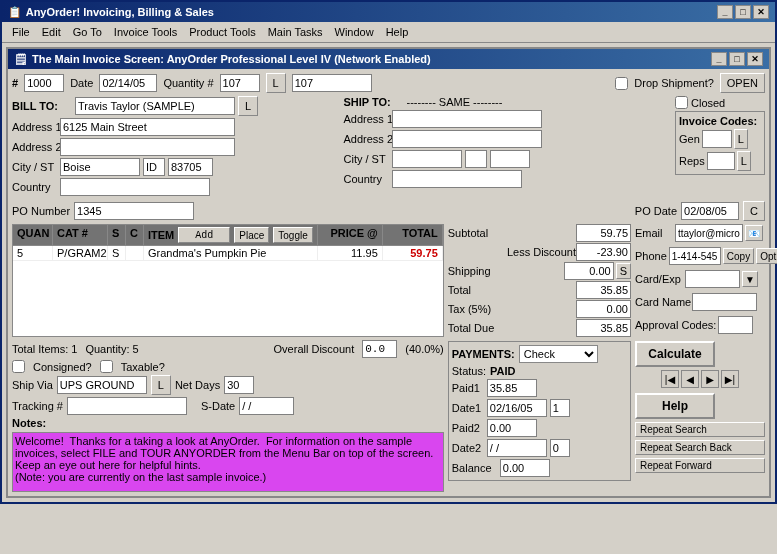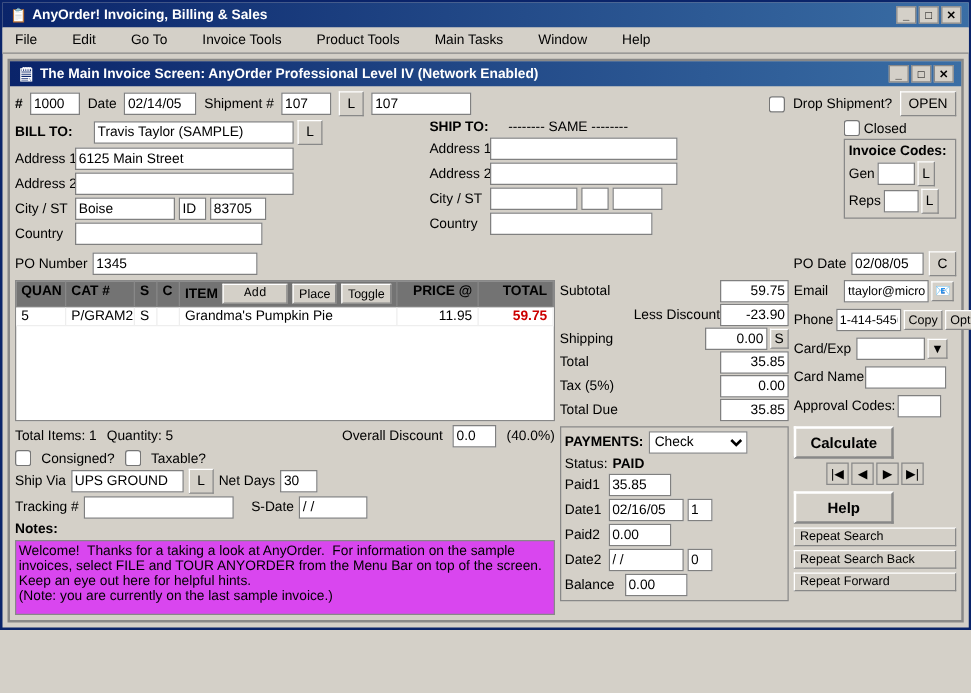--- a/index.html
+++ b/index.html
@@ -22,21 +22,21 @@
       background: #d4d0c8;
       border: 1px solid #888;
       font-size: 9px;
       display: flex; align-items: center; justify-content: center;
       cursor: pointer; color: #000;
     }
 
     .menu-bar {
       background: #d4d0c8;
       display: flex;
-      gap: 16px;
+      gap: 0;
       padding: 2px 4px;
       font-size: 11px;
       border-bottom: 1px solid #888;
     }
     .menu-item {
       padding: 2px 6px;
       cursor: pointer;
     }
 
     .main-window {
@@ -252,21 +252,21 @@
       </div>
     </div>
 
     <div class="content">
 
       <div class="top-row">
         <span class="bold-label">#</span>
         <input type="text" class="field-sm" value="1000" style="">
         <span class="label">Date</span>
         <input type="text" class="field-date" value="02/14/05" style="">
-        <span class="label">Shipment #</span>
+        <span class="label">Quantity #</span>
         <input type="text" class="field-sm" value="107" style="">
         <button class="btn">L</button>
         <input type="text" class="field-md" value="107" style="">
         <span style="flex:1"></span>
         <input type="checkbox" style="">
         <span class="label">Drop Shipment?</span>
         <button class="btn">OPEN</button>
       </div>
 
       <div style="display:flex;gap:6px;margin-bottom:3px;">
@@ -338,21 +338,21 @@
               <span class="label">Reps</span>
               <input type="text" style="width: 28px;" value="">
               <button class="btn" style="padding:0 3px;">L</button>
             </div>
           </div>
         </div>
       </div>
 
       <div class="po-row">
         <span class="label">PO Number</span>
-        <input type="text" style="width: 132px;" value="1345">
+        <input type="text" style="width: 120px;" value="1345">
         <span style="flex:1"></span>
         <span class="label">PO Date</span>
         <input type="text" class="field-date" value="02/08/05" style="">
         <button class="btn">C</button>
       </div>
 
       <div style="display:flex;gap:4px;">
         <div style="flex:1;">
 
           <div class="grid-container">
@@ -381,21 +381,21 @@
                 <div class="gc-cell col-total" style="text-align:right;color:#c00;font-weight:bold;">59.75</div>
               </div>
             </div>
           </div>
 
           <div style="display:flex;align-items:center;gap:8px;margin-bottom:2px;">
             <span class="label">Total Items: 1</span>
             <span class="label">Quantity: 5</span>
             <span style="flex:1;"></span>
             <span class="label">Overall Discount</span>
-            <input type="text" style="width: 35px;" value="0.0">
+            <input type="text" style="width: 35px; font-family: Liberation Mono, monospace;" value="0.0">
             <span class="label">(40.0%)</span>
           </div>
 
           <div class="consign-row">
             <input type="checkbox" style="">
             <span class="label">Consigned?</span>
             <input type="checkbox" style="">
             <span class="label">Taxable?</span>
           </div>
 

